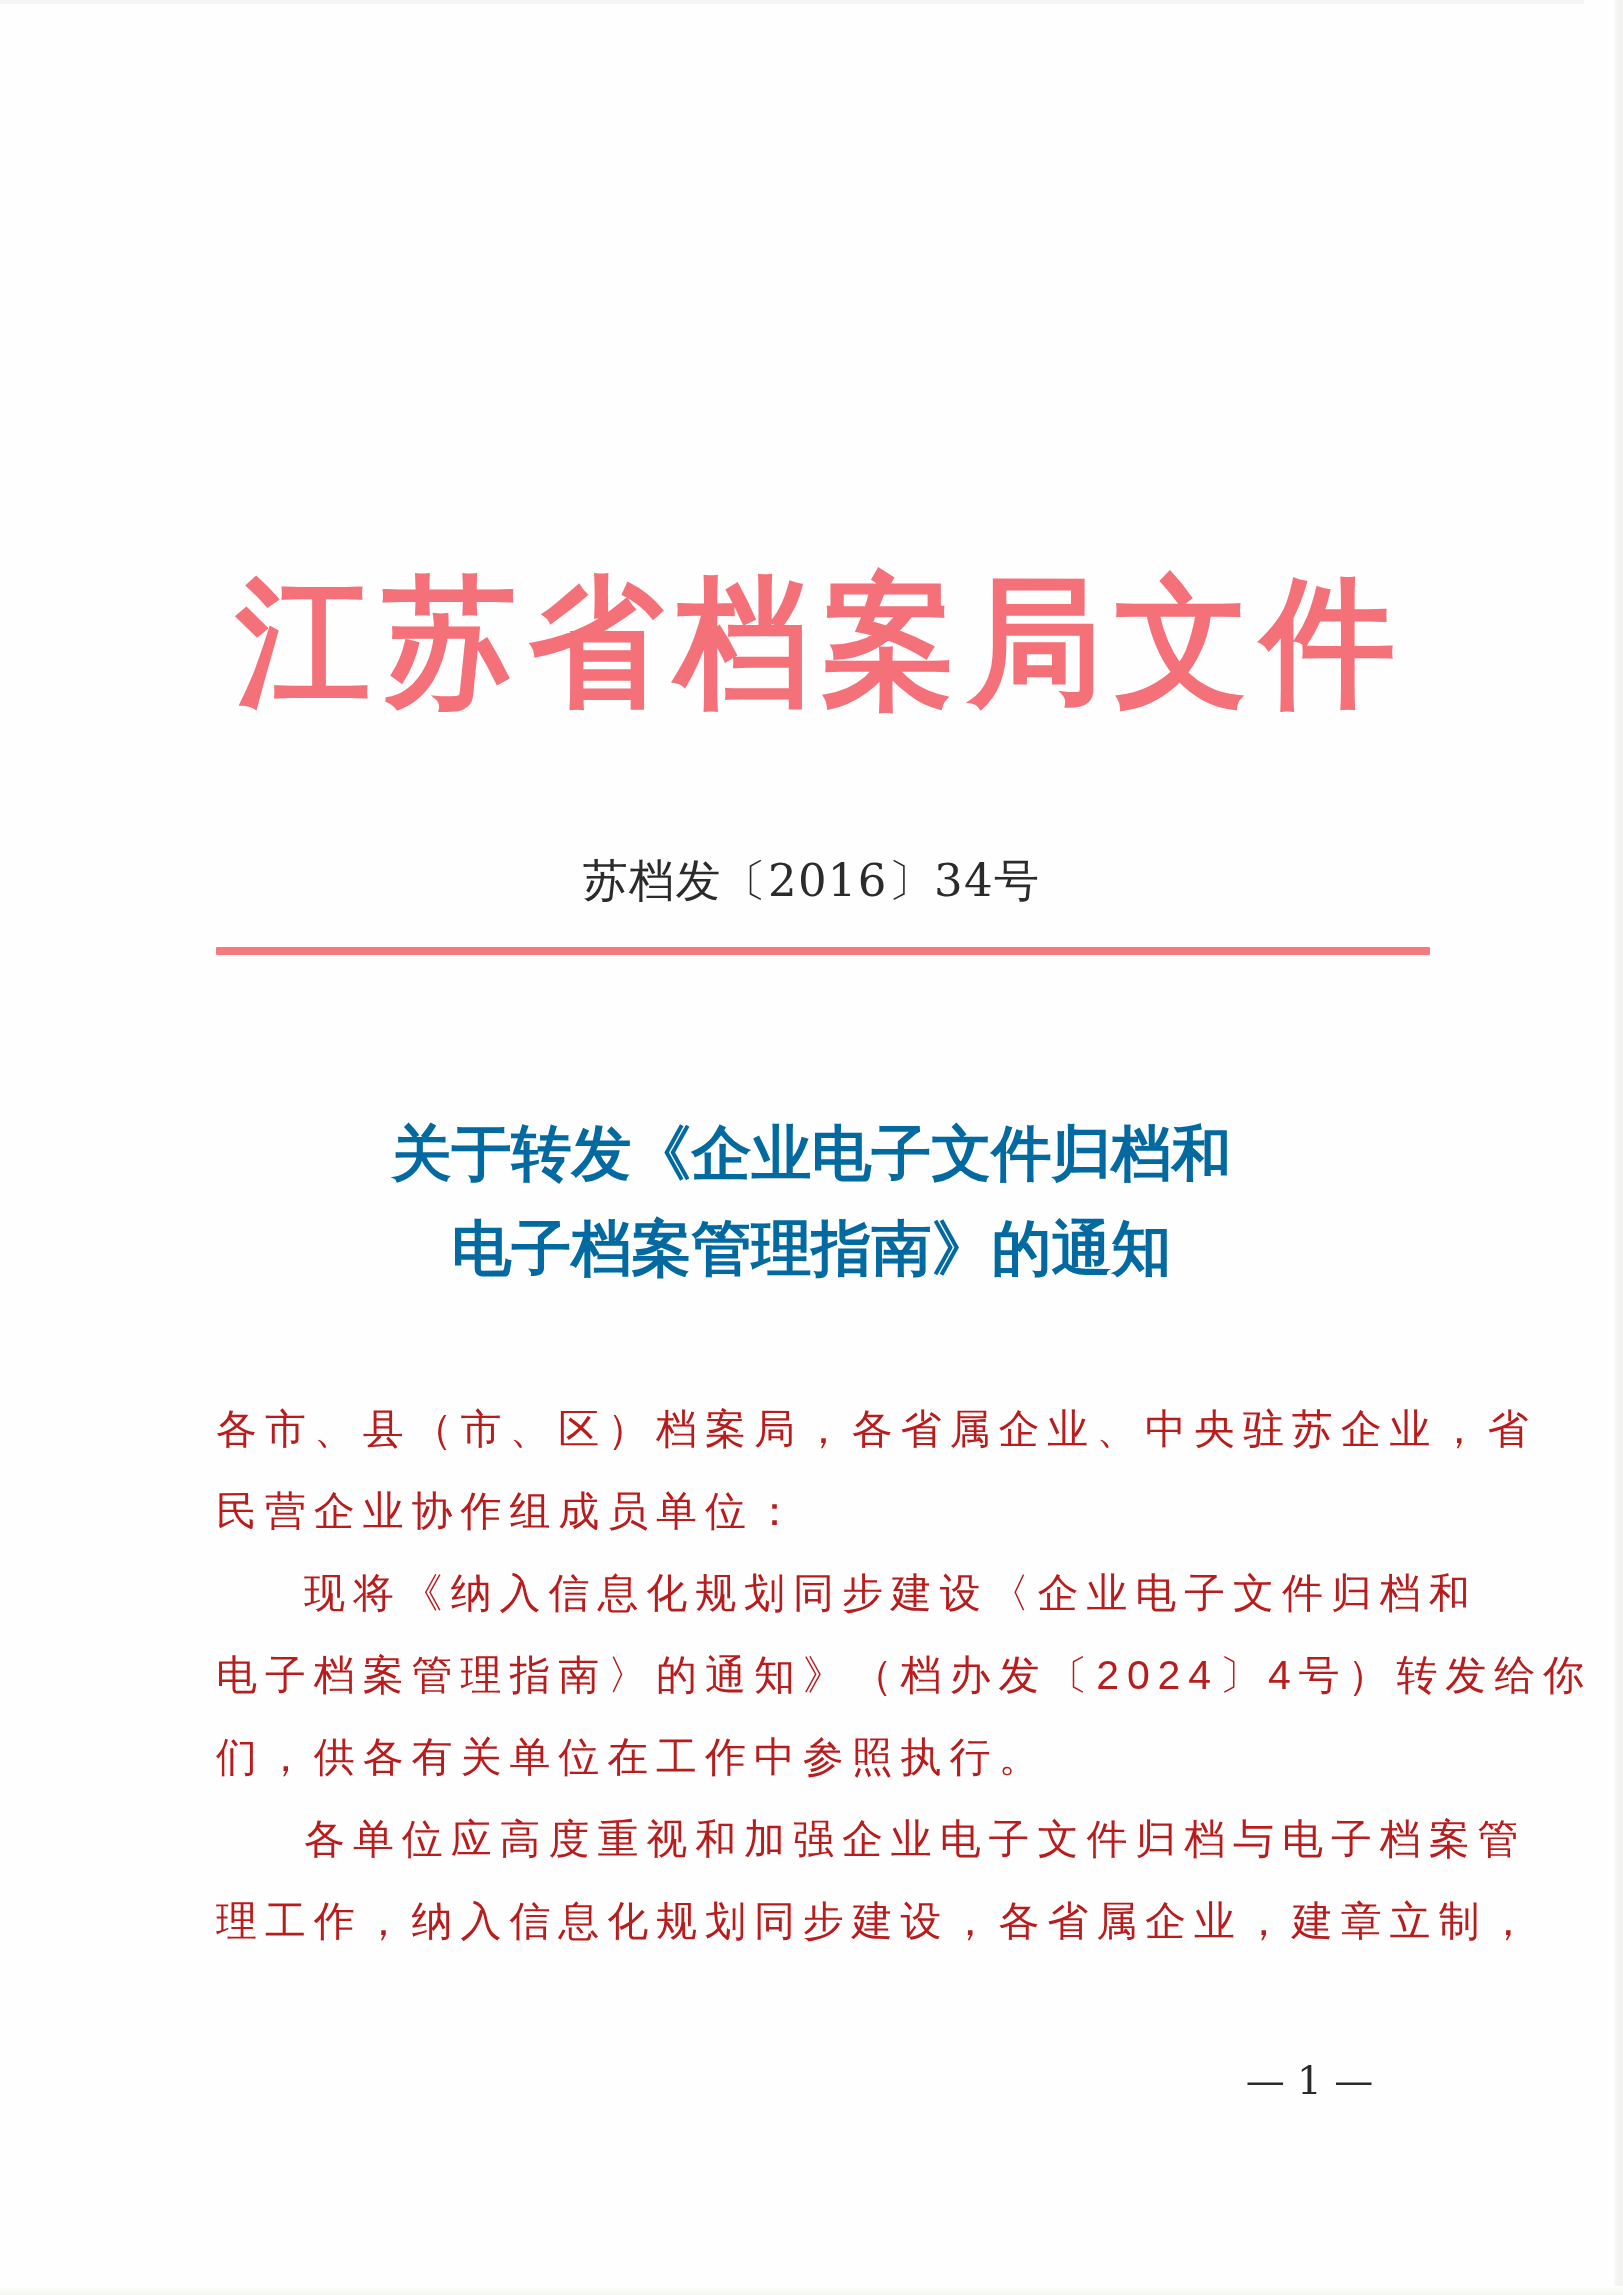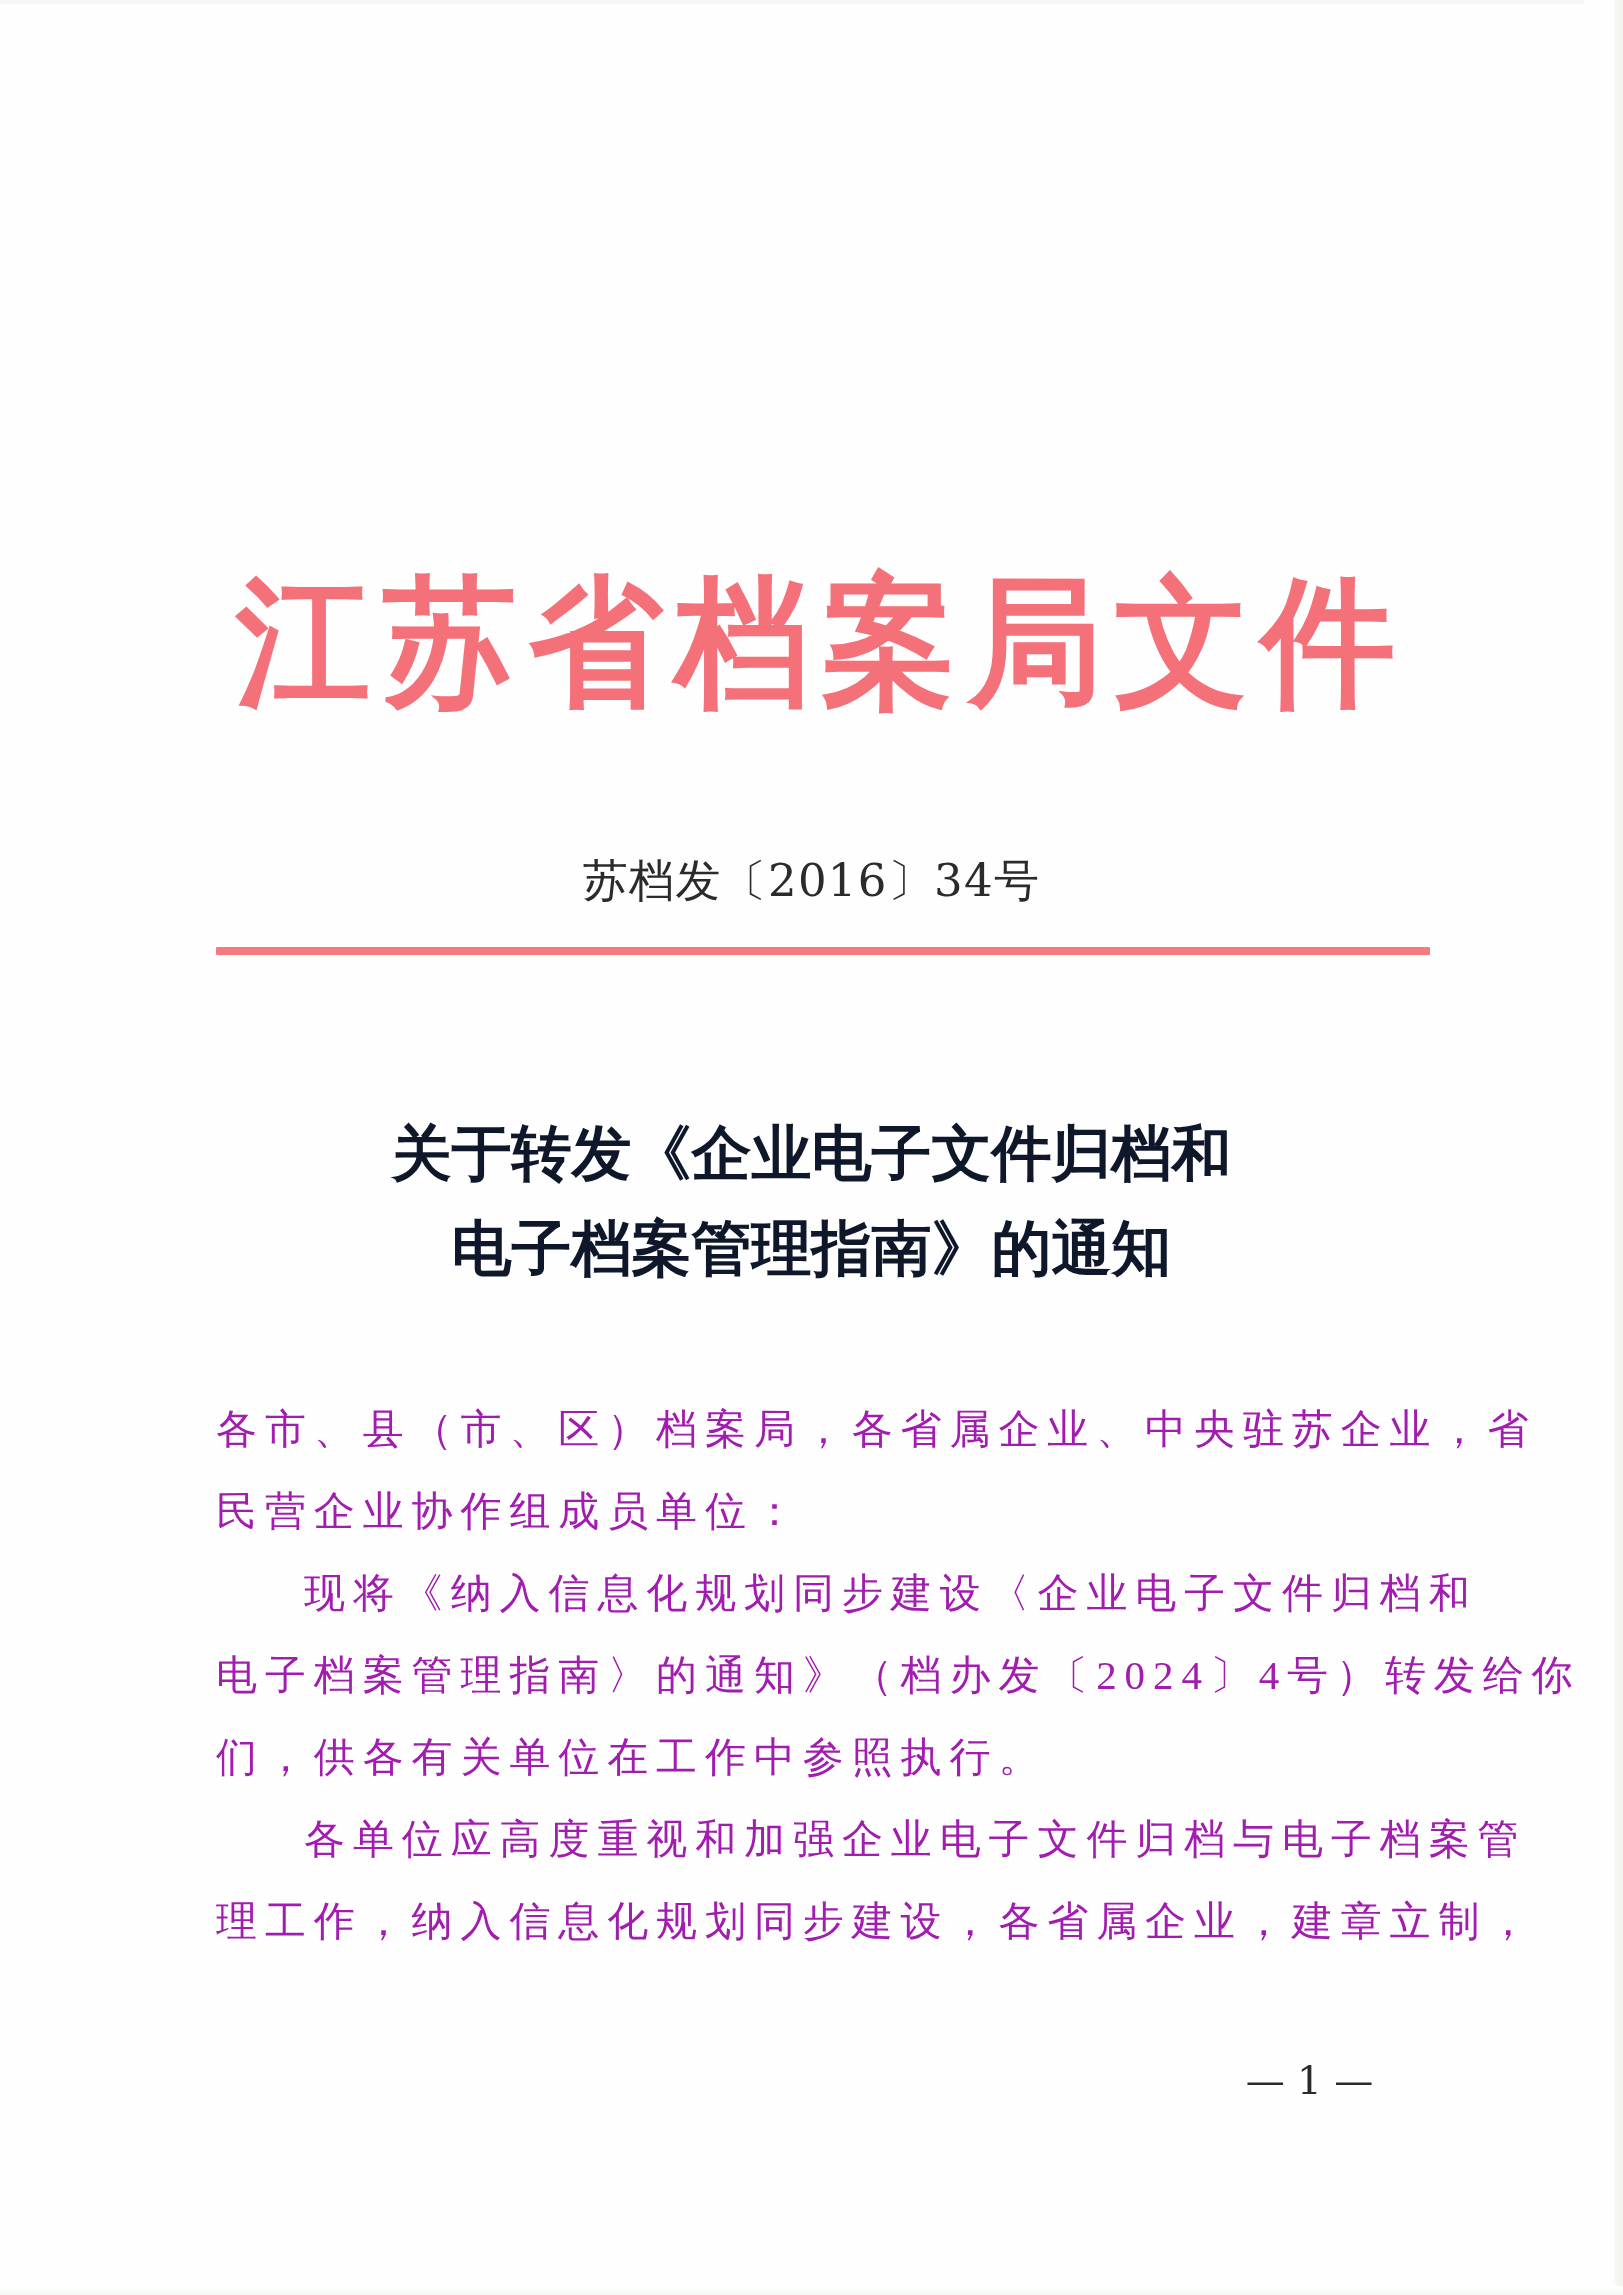--- a/index.html
+++ b/index.html
@@ -91,35 +91,35 @@
     .notice-title {
       position: absolute;
       left: 0;
       width: 1623px;
       top: 1106px;
       text-align: center;
       font-family: "DejaVu Sans", "Liberation Sans", sans-serif;
       font-weight: bold;
       font-size: 60px;
       line-height: 95px;
-      color: #0f172a;
+      color: #0369a1;
     }
     .notice-title div {
       white-space: nowrap;
     }
 
     .body-text {
       position: absolute;
       left: 216px;
       top: 1388px;
       width: 1198px;
-      font-family: Liberation Serif, serif;
+      font-family: Liberation Sans, sans-serif;
       font-size: 41px;
       line-height: 82px;
-      color: #a21caf;
+      color: #b91c1c;
       letter-spacing: 7.9px;
     }
     .body-text .line {
       white-space: nowrap;
       height: 82px;
     }
     .body-text .indent {
       padding-left: 88px;
     }
 

